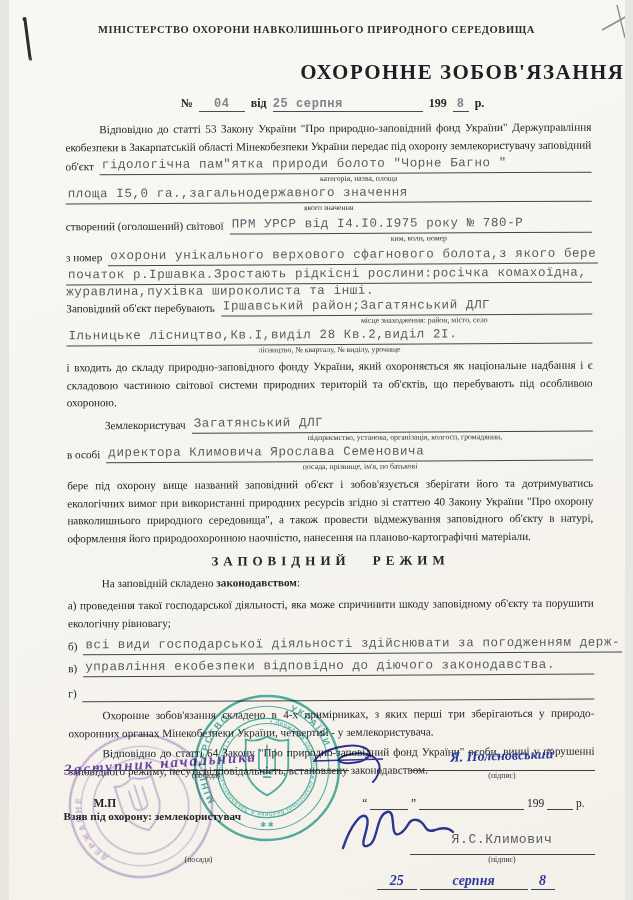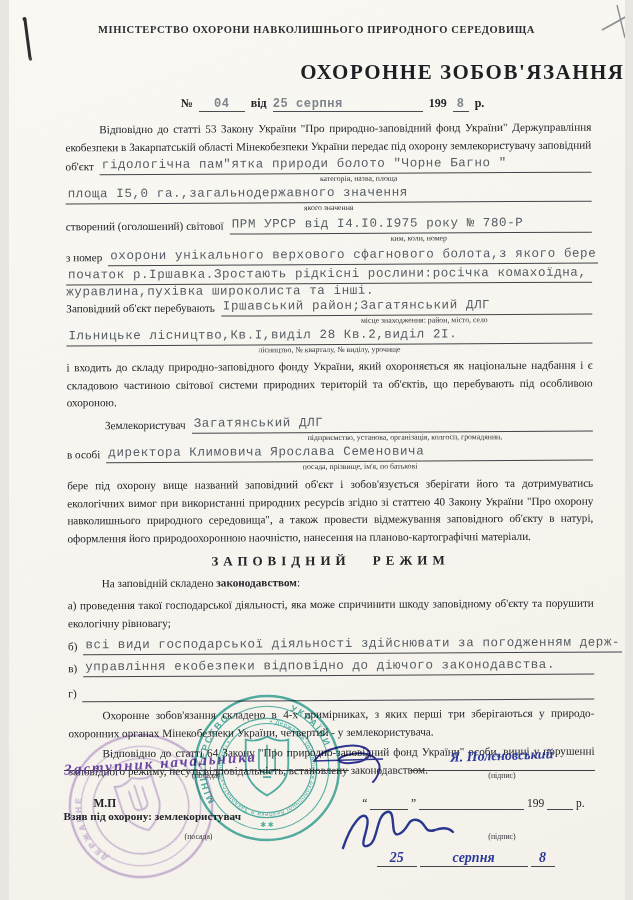--- a/index.html
+++ b/index.html
@@ -181,20 +181,23 @@
         <span>199</span>
         <span class="u" style="width:26px;">&nbsp;</span>
         <span>р.</span>
       </span>
     </div>
 
     <div style="font-weight:bold;">Взяв під охорону: землекористувач</div>
 
     <div class="sigrow" style="margin-top:10px;">
       <div class="sigspacer"></div>
+      <div class="sigcol3">
+        <span class="typed" style="font-size:13px;">Я.С.Климович</span>
+      </div>
     </div>
     <div class="caprow">
       <div class="c1 cap" style="width:270px;">(посада)</div>
       <div class="sp"></div>
       <div class="c3 cap">(підпис)</div>
     </div>
 
     <div class="mprow" style="margin-top:8px;">
 
       <span class="dgroup" style="margin-right:40px;">

